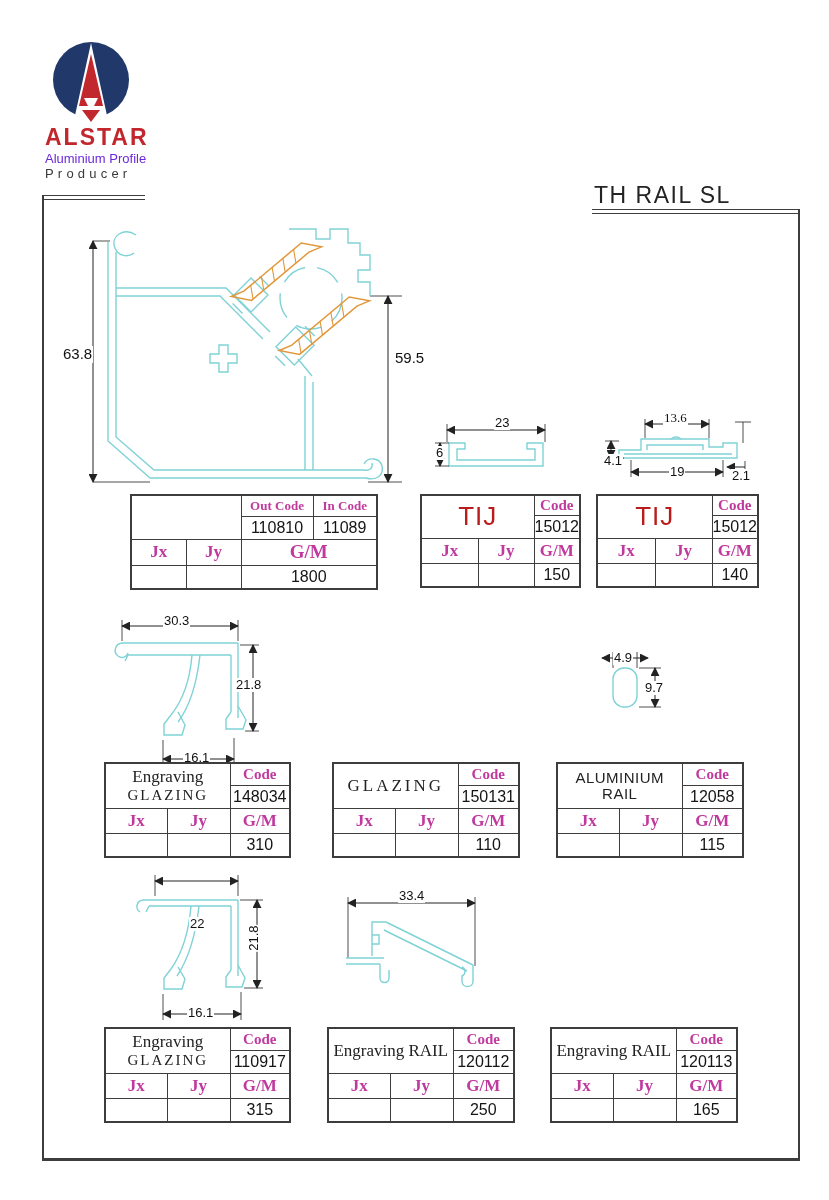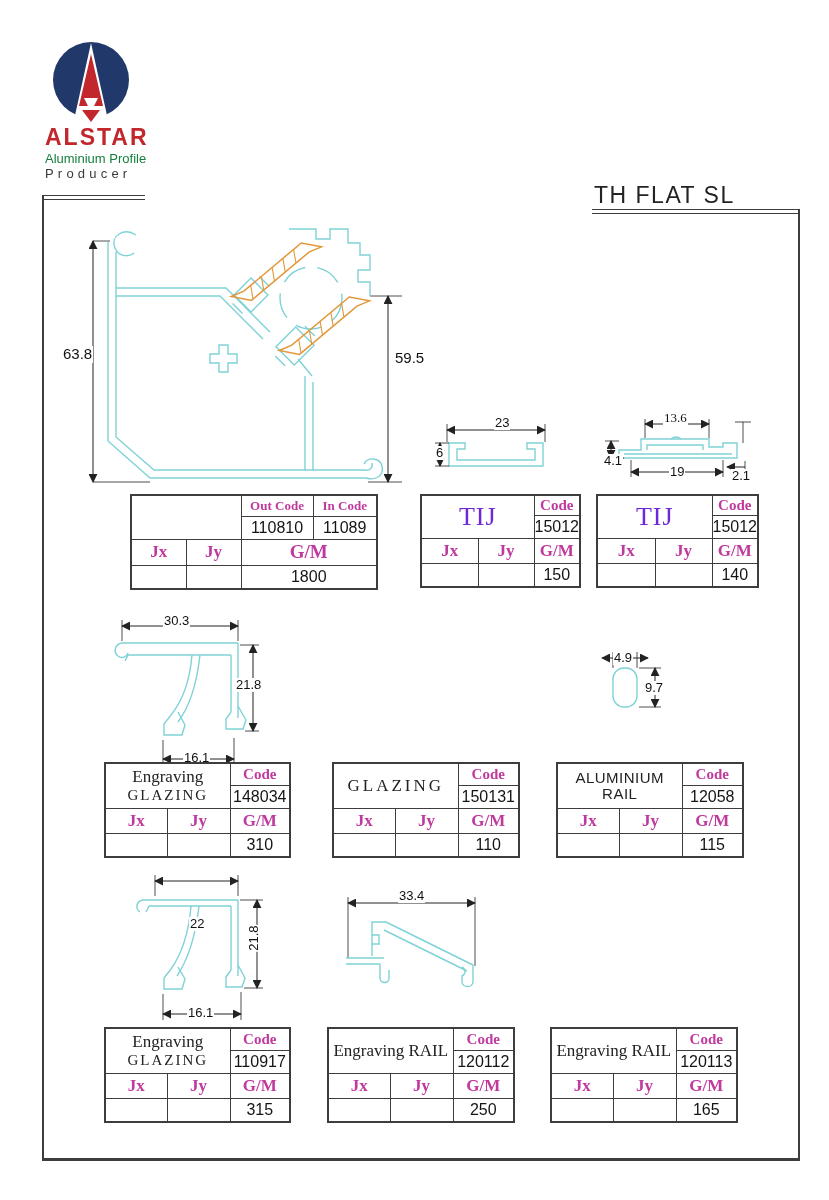--- a/index.html
+++ b/index.html
@@ -3,21 +3,21 @@
 <meta charset="utf-8">
 <style>
   html,body{margin:0;padding:0;background:#fff;}
   .sheet{position:relative;width:829px;height:1200px;background:#fff;overflow:hidden;
          font-family:"Liberation Sans",sans-serif;}
   
   .fline{position:absolute;background:#3d3d3d;}
   .dline{position:absolute;border-top:1.5px solid #3d3d3d;border-bottom:1.5px solid #3d3d3d;height:3px;}
   
   .brand{position:absolute;left:45px;top:124px;font-size:23px;font-weight:700;letter-spacing:2px;color:#c1272d;}
-  .tag1{position:absolute;left:45px;top:151px;font-size:13px;color:#15803d;}
+  .tag1{position:absolute;left:45px;top:151px;font-size:13px;color:#6d28d9;}
   .tag2{position:absolute;left:45px;top:166px;font-size:13px;color:#3a3a3a;letter-spacing:4.2px;}
   .page-title{position:absolute;left:594px;top:182px;font-size:23px;letter-spacing:1.5px;color:#232323;}
   
   .fig{position:absolute;}
   .fig svg{position:absolute;left:0;top:0;}
   .dim{stroke:#222;stroke-width:1;fill:none;}
   .ext{stroke:#222;stroke-width:0.8;fill:none;}
   .cy{stroke:#7fd2d6;stroke-width:1.4;fill:none;}
   .org{stroke:#e2973a;stroke-width:1.5;fill:none;}
   .org .hatch{stroke-width:1.1;}
@@ -27,21 +27,21 @@
   
   table.spec{position:absolute;border-collapse:collapse;table-layout:fixed;background:#fff;border:2px solid #3d3d3d;}
   table.spec td{border:1.2px solid #3d3d3d;text-align:center;vertical-align:middle;padding:0;overflow:hidden;}
   .hdr{font-family:"Liberation Serif",serif;font-weight:700;color:#c03a9e;}
   .hdr-sm{font-size:13px;}
   .hdr-code{font-size:15px;}
   .hdr-jx{font-size:17px;}
   .hdr-gm{font-size:17px;}
   .hdr-gm-lg{font-size:19px;}
   .val{font-family:"Liberation Sans",sans-serif;font-size:16px;color:#141414;}
-  .name-tij{font-family:Liberation Serif, serif;font-size:26px;color:#6d28d9;letter-spacing:1px;}
+  .name-tij{font-family:Liberation Sans, sans-serif;font-size:26px;color:#b91c1c;letter-spacing:1px;}
   .nm1{font-family:"Liberation Serif",serif;font-size:17px;color:#222;line-height:1.08;}
   .nm2{font-family:"Liberation Serif",serif;font-size:15px;letter-spacing:2px;color:#222;line-height:1.08;}
   .nm1.sans,.nm2.sans{font-family:"Liberation Sans",sans-serif;font-size:15px;letter-spacing:0.5px;}
   .name-serif1{font-family:"Liberation Serif",serif;font-size:17px;color:#222;}
   .gz-sp{letter-spacing:3px;}
 </style>
 </head>
 <body>
 
 <div class="sheet">
@@ -63,21 +63,21 @@
   </svg>
   <div class="brand">ALSTAR</div>
   <div class="tag1">Aluminium Profile</div>
   <div class="tag2">Producer</div>
 
   <div class="dline" style="left:42px;top:195px;width:103px;"></div>
   <div class="fline" style="left:42px;top:195px;width:2px;height:966px;"></div>
   <div class="dline" style="left:592px;top:209px;width:208px;"></div>
   <div class="fline" style="left:798px;top:209px;width:2px;height:952px;"></div>
   <div class="fline" style="left:42px;top:1158px;width:758px;height:3px;"></div>
-  <div class="page-title">TH FLAT SL</div>
+  <div class="page-title">TH RAIL SL</div>
 
   <div class="fig" style="left:58px;top:226px;width:380px;height:272px;">
     <svg width="380" height="272" viewBox="0 0 380 272">
       <g>
         <path class="dim" marker-start="url(#arr)" marker-end="url(#arr)" d="M 35,15 V 256"></path>
         <path class="ext" d="M 35,15 H 52 M 35,256 H 92"></path>
         <path class="dim" marker-start="url(#arr)" marker-end="url(#arr)" d="M 330,70 V 256"></path>
         <path class="ext" d="M 312,70 H 344 M 310,256 H 344"></path>
       </g>
       <g>

